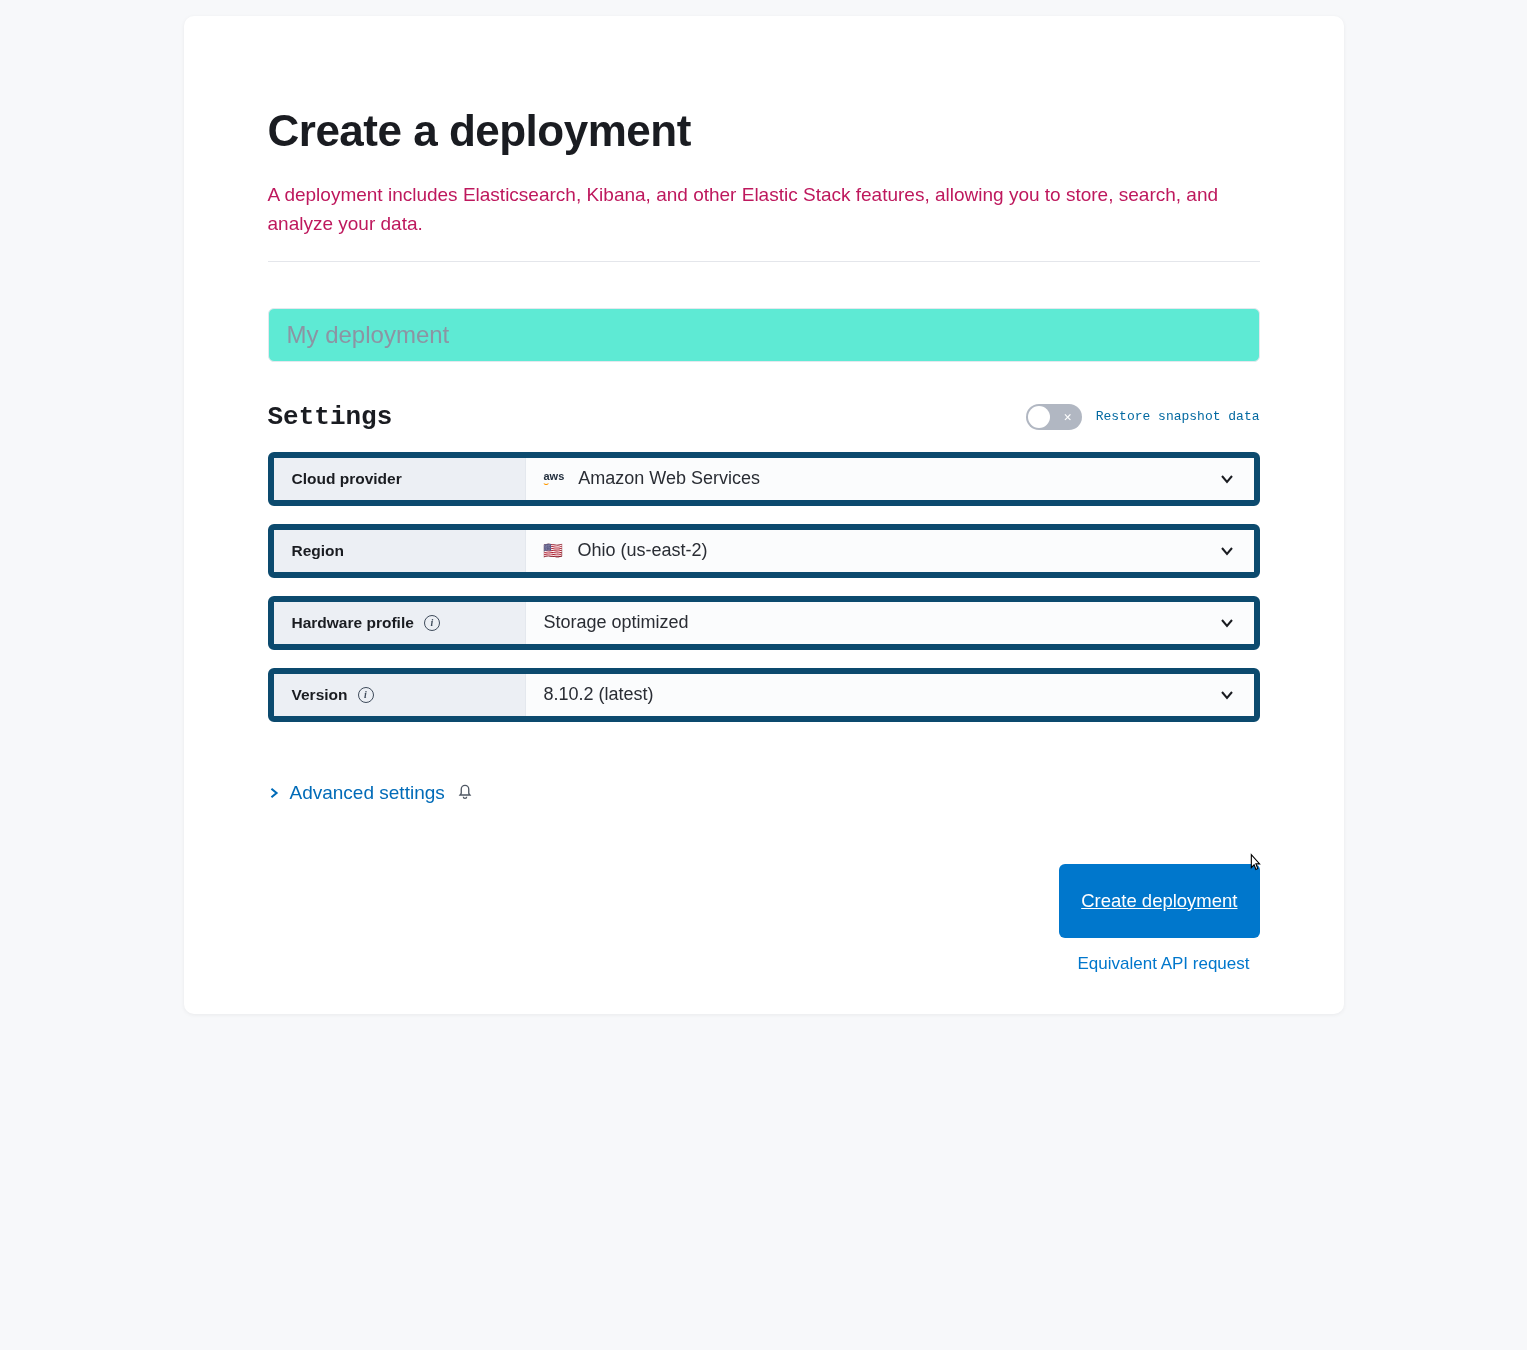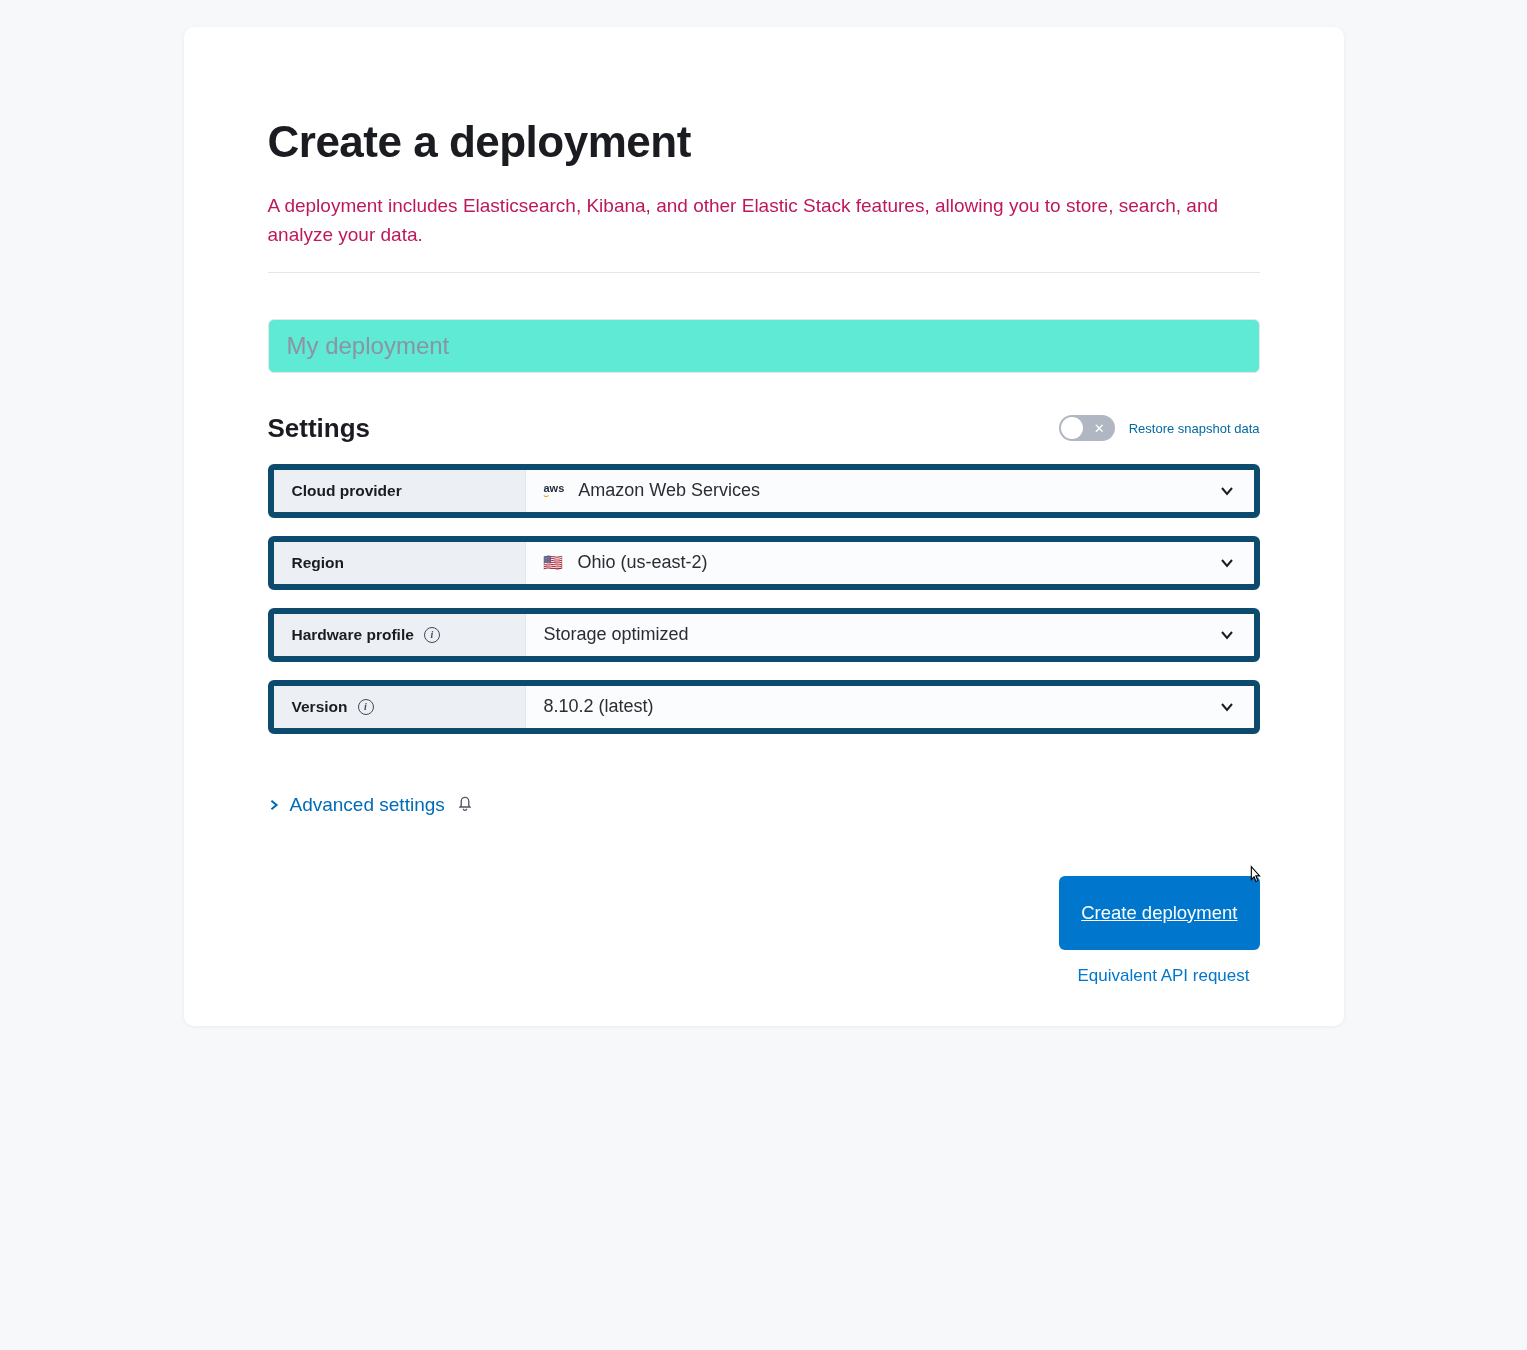--- a/index.html
+++ b/index.html
@@ -8,21 +8,21 @@
     background: #f7f8fa;
     padding: 16px;
     color: #1a1c21;
   }
   .card {
     background: #fff;
     border-radius: 10px;
     box-shadow: 0 1px 4px rgba(0,0,0,0.06);
     width: 100%;
     max-width: 1160px;
-    margin: 11px auto;
+    margin: 0 auto;
     padding: 90px 84px 40px 84px;
     min-height: 990px;
     display: flex;
     flex-direction: column;
   }
   .page-title {
     font-size: 44px;
     font-weight: 700;
     letter-spacing: -0.5px;
     color: #1a1c21;
@@ -37,20 +37,21 @@
   hr.divider {
     border: none;
     border-top: 1px solid #e4e6eb;
     margin-bottom: 46px;
   }
   .section-row {
     display: flex;
     align-items: center;
     justify-content: space-between;
     margin-bottom: 20px;
+    font-family: Liberation Mono, monospace;
   }
   .section-heading {
     font-size: 26px;
     font-weight: 700;
     color: #1a1c21;
   }
   .text-input {
     width: 100%;
     height: 54px;
     padding: 8px 18px;

